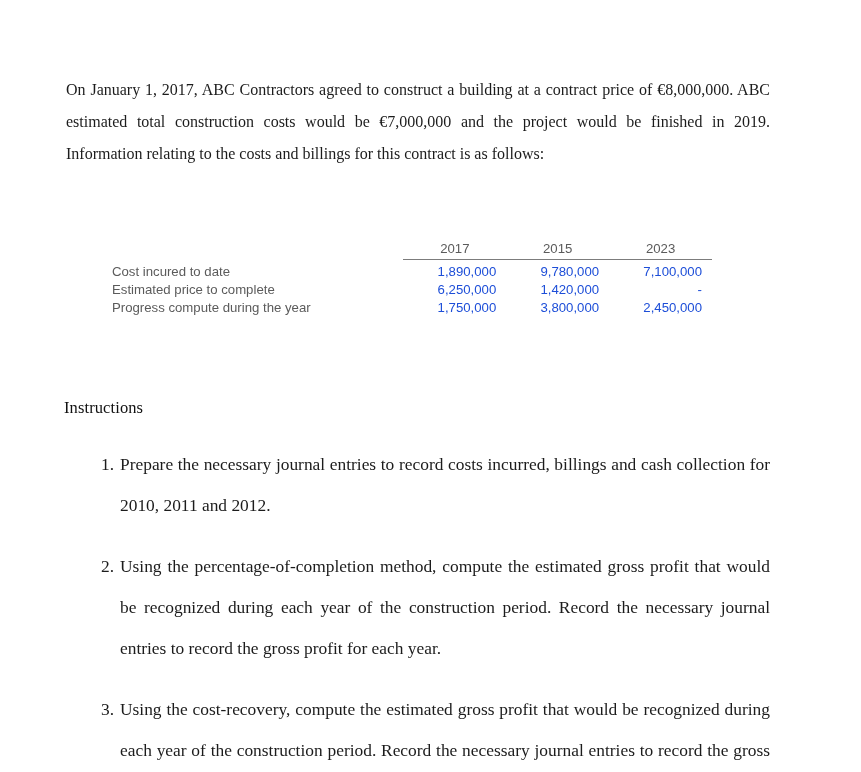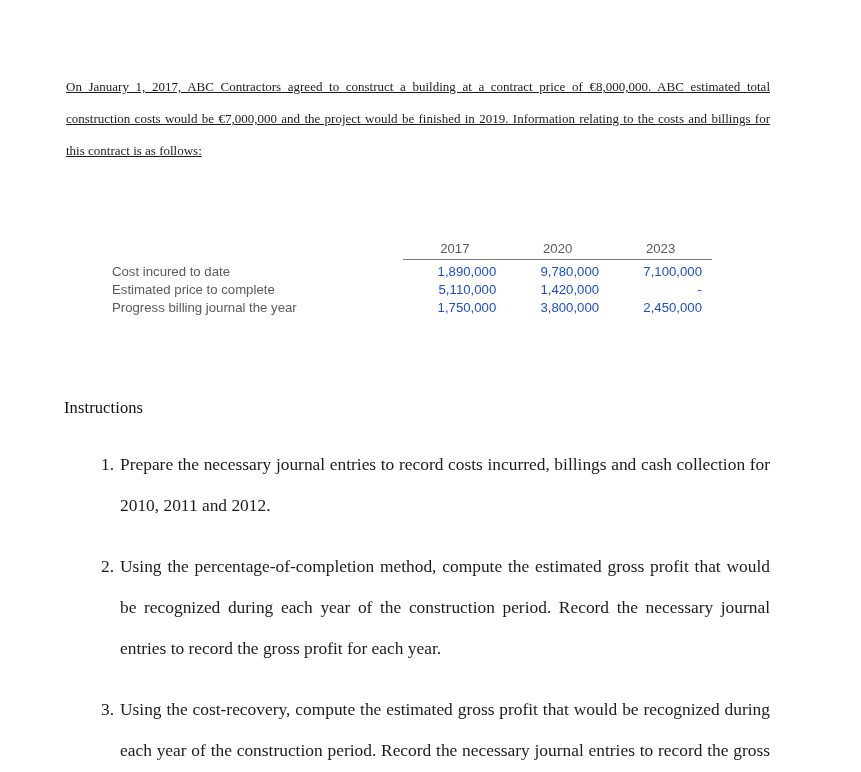--- a/index.html
+++ b/index.html
@@ -23,26 +23,25 @@
     inset: 0;
     background: #ffffff;
   }
 
   
   .intro {
     position: absolute;
     left: 66px;
     top: 58px;
     width: 704px;
-    font-size: 13px;
+    font-size: 16px;
     line-height: 32px;
     text-align: justify;
     text-justify: inter-word;
     color: #1c1c1c;
-    text-decoration: underline;
   }
 
   
   .data-table {
     position: absolute;
     left: 112px;
     top: 240px;
     width: 600px;
     border-collapse: collapse;
     font-family: "Liberation Sans", "DejaVu Sans", sans-serif;
@@ -135,39 +134,39 @@
 
 <div class="page">
 
   <p class="intro">On January 1, 2017, ABC Contractors agreed to construct a building at a contract price of €8,000,000. ABC estimated total construction costs would be €7,000,000 and the project would be finished in 2019. Information relating to the costs and billings for this contract is as follows:</p>
 
   <table class="data-table">
     <thead>
       <tr>
         <th class="rowhead-blank"></th>
         <th class="yearhead">2017</th>
-        <th class="yearhead">2020</th>
+        <th class="yearhead">2015</th>
         <th class="yearhead">2023</th>
       </tr>
     </thead>
     <tbody>
       <tr>
         <td class="rowlabel">Cost incured to date</td>
         <td class="num">1,890,000</td>
         <td class="num">9,780,000</td>
         <td class="num">7,100,000</td>
       </tr>
       <tr>
         <td class="rowlabel">Estimated price to complete</td>
-        <td class="num">5,110,000</td>
+        <td class="num">6,250,000</td>
         <td class="num">1,420,000</td>
         <td class="num">-</td>
       </tr>
       <tr>
-        <td class="rowlabel">Progress billing journal the year</td>
+        <td class="rowlabel">Progress compute during the year</td>
         <td class="num">1,750,000</td>
         <td class="num">3,800,000</td>
         <td class="num">2,450,000</td>
       </tr>
     </tbody>
   </table>
 
   <div class="instructions-heading">Instructions</div>
 
   <ol class="inst-list">

